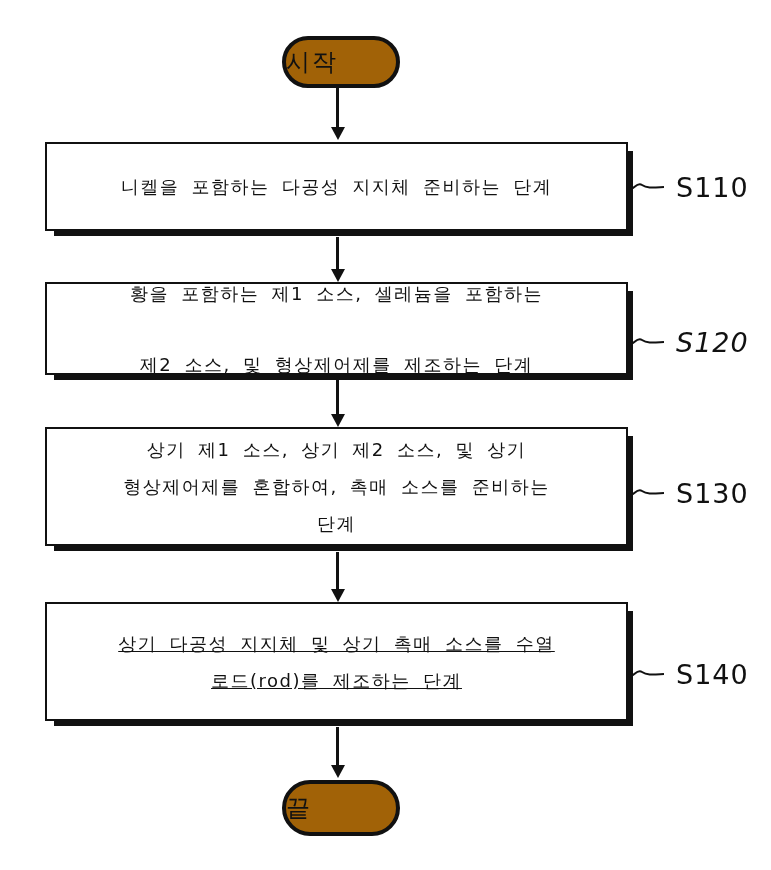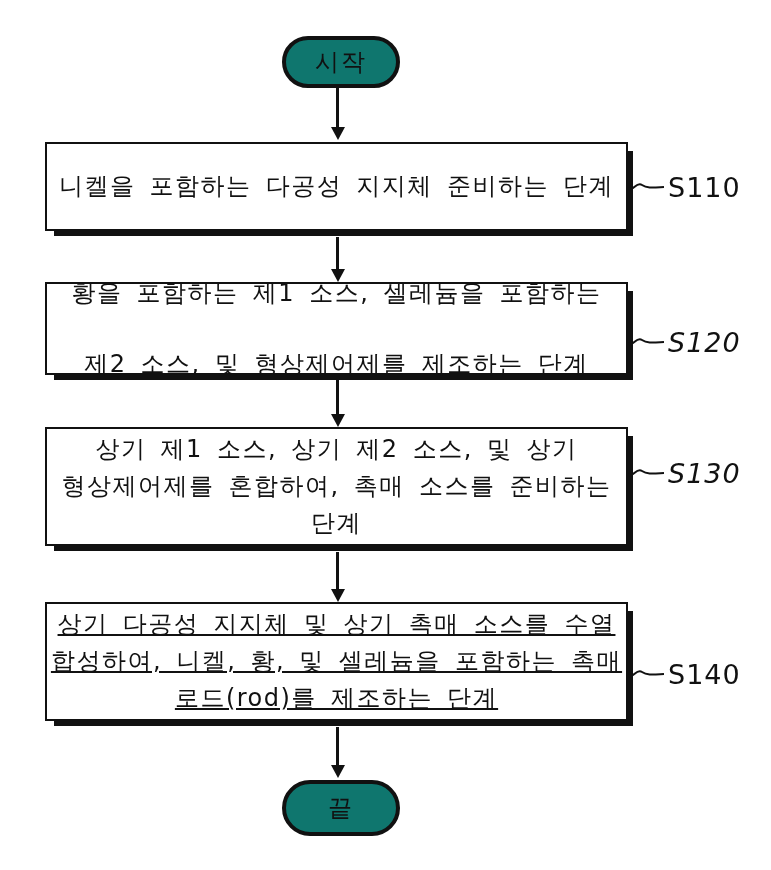--- a/index.html
+++ b/index.html
@@ -17,24 +17,23 @@
     overflow: hidden;
   }
 
   
   .terminal {
     position: absolute;
     width: 118px;
     height: 52px;
     border: 4px solid #111111;
     border-radius: 28px;
-    background: #0f766e;
+    background: #a16207;
     display: flex;
     align-items: center;
-    justify-content: center;
     font-size: 24px;
     letter-spacing: 2px;
     box-sizing: border-box;
   }
   .terminal.start { left: 282px; top: 36px; }
   .terminal.end   { left: 282px; top: 780px; height: 56px; }
 
   
   .step-box {
     position: absolute;
@@ -42,21 +41,21 @@
     width: 583px;
     border: 2px solid #111111;
     background: #ffffff;
     box-shadow: 7px 7px 0 -2px #111111;
     box-sizing: border-box;
     display: flex;
     flex-direction: column;
     align-items: center;
     justify-content: center;
     text-align: center;
-    font-size: 24px;
+    font-size: 18px;
     line-height: 37px;
     letter-spacing: 1.5px;
     word-spacing: 5px;
   }
   .step-box.b1 { top: 142px; height: 89px; }
   .step-box.b2 { top: 282px; height: 93px; gap: 34px; }
   .step-box.b3 { top: 427px; height: 119px; }
   .step-box.b4 { top: 602px; height: 119px; text-decoration: underline; }
 
   
@@ -86,31 +85,31 @@
   .arrow.a4 { top: 552px; height: 50px; }
   .arrow.a5 { top: 727px; height: 51px; }
 
   
   .step-ref {
     position: absolute;
     left: 628px;
     height: 30px;
     display: flex;
     align-items: center;
-    gap: 4px;
+    gap: 12px;
   }
   .step-ref .tag {
     font-size: 27px;
     letter-spacing: 1px;
     white-space: nowrap;
   }
   .step-ref svg { display: block; }
   .step-ref.r1 { top: 172px; }
   .step-ref.r2 { top: 327px; font-style: italic; }
-  .step-ref.r3 { top: 458px; font-style: italic; }
+  .step-ref.r3 { top: 478px; }
   .step-ref.r4 { top: 652px; margin-top: 7px; }
 </style>
 </head>
 <body>
 
 <div class="canvas">
 
   <div class="terminal start">
     <span>시작</span>
   </div>
@@ -163,21 +162,20 @@
     <span class="tag">S130</span>
   </div>
 
   <div class="arrow a4">
     <div class="shaft"></div>
     <div class="head"></div>
   </div>
 
   <div class="step-box b4">
     <div>상기 다공성 지지체 및 상기 촉매 소스를 수열</div>
-    <div>합성하여, 니켈, 황, 및 셀레늄을 포함하는 촉매</div>
     <div>로드(rod)를 제조하는 단계</div>
   </div>
   <div class="step-ref r4">
     <svg width="36" height="16" viewBox="0 0 36 16">
       <path d="M0 9 C 5 14, 8 2, 14 6 C 19 9.5, 26 8.5, 36 8" stroke="#111111" stroke-width="2" fill="none"></path>
     </svg>
     <span class="tag">S140</span>
   </div>
 
   <div class="arrow a5">

